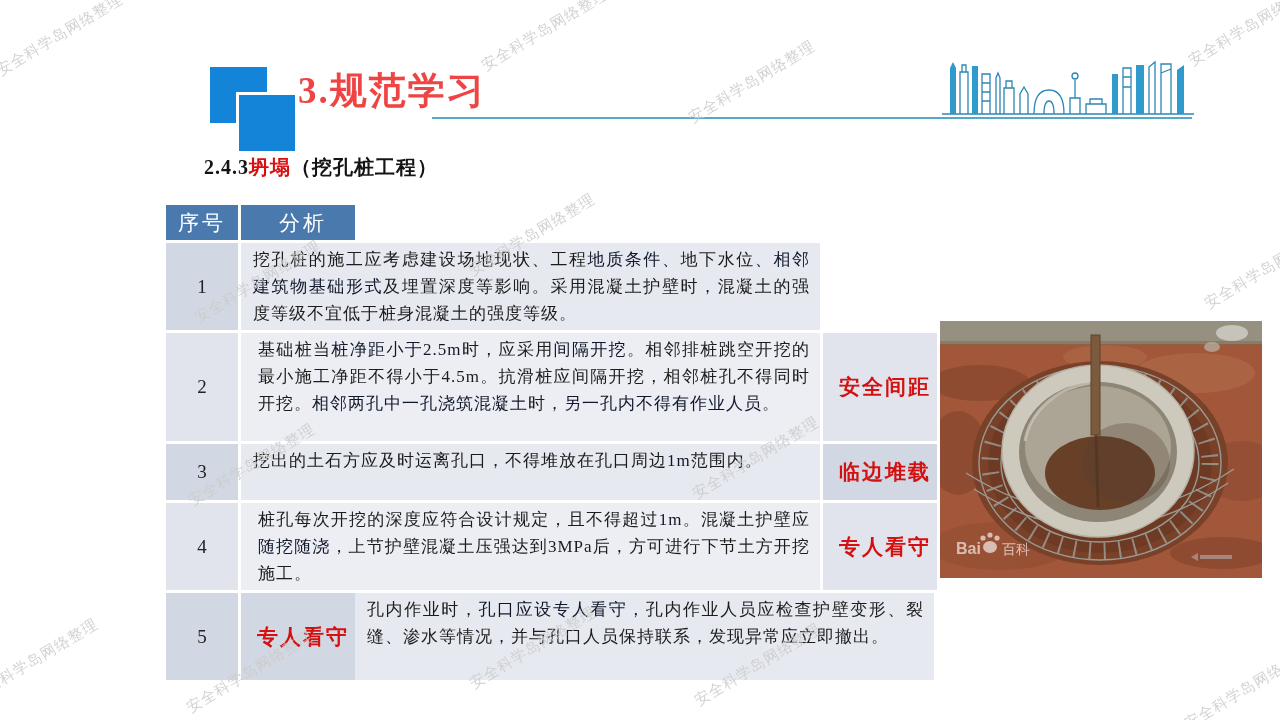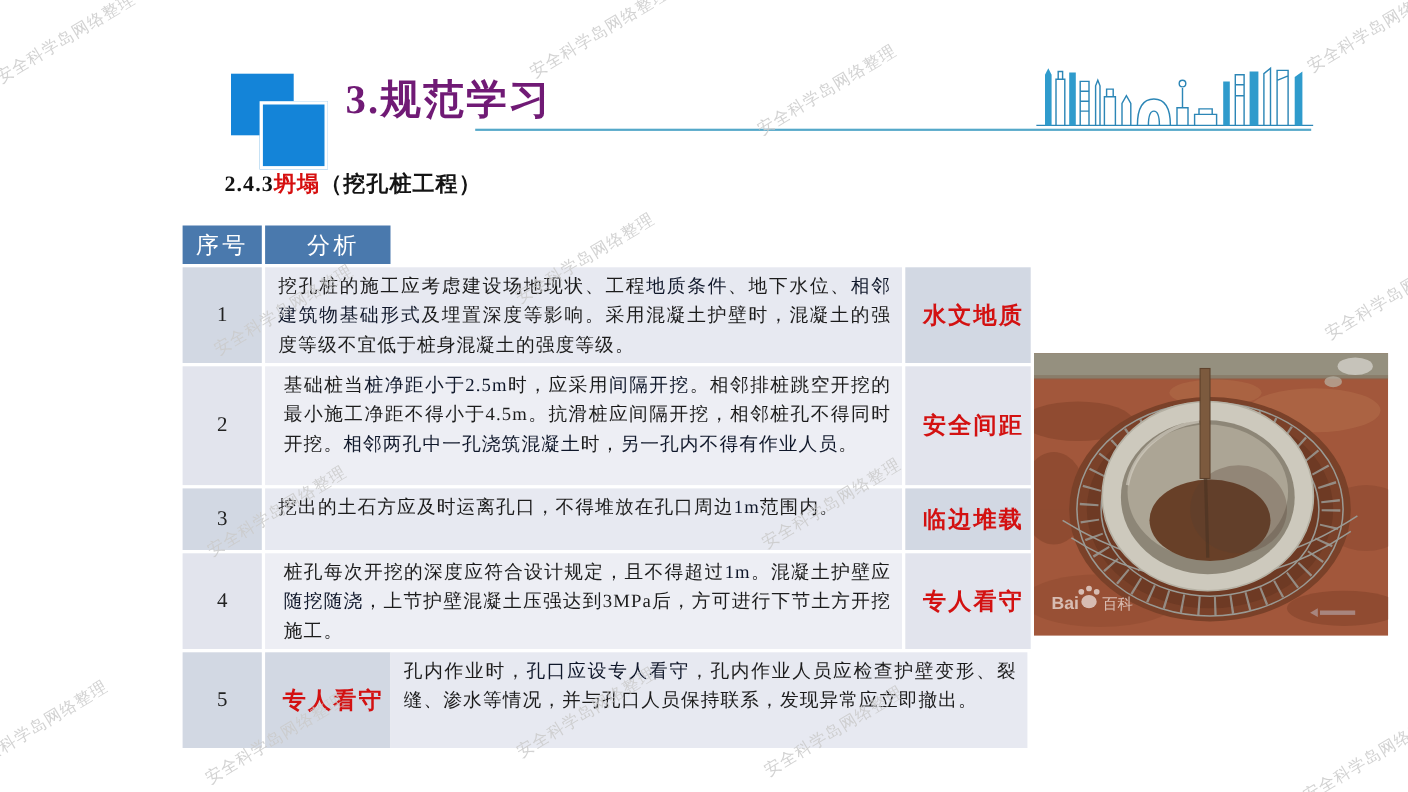--- a/index.html
+++ b/index.html
@@ -11,21 +11,21 @@
   .wm-layer{position:absolute;inset:0;pointer-events:none;z-index:40;}
   .wm{
     position:absolute;font-family:"Liberation Sans","DejaVu Sans",sans-serif;
     font-size:15px;color:#cbcbcb;opacity:.85;white-space:nowrap;
     transform:translate(-50%,-50%) rotate(-31deg);letter-spacing:1px;
   }
   
   .logo-back{position:absolute;left:210px;top:67px;width:57px;height:56px;background:#1484d8;z-index:3;}
   .logo-front{position:absolute;left:236px;top:92px;width:56px;height:56px;background:#1484d8;border:3px solid #ffffff;z-index:4;}
   .page-title{
-    position:absolute;left:314px;top:66px;font-size:37px;font-weight:bold;color:#701a75;
+    position:absolute;left:298px;top:66px;font-size:37px;font-weight:bold;color:#ef4444;
     letter-spacing:2px;z-index:3;
   }
   .title-underline{position:absolute;left:432px;top:117px;width:760px;height:2px;background:#55a8c9;z-index:2;}
   .skyline{position:absolute;left:942px;top:56px;width:252px;height:64px;z-index:3;}
   .subtitle{
     position:absolute;left:204px;top:154px;font-size:20px;font-weight:bold;color:#141414;
     letter-spacing:1px;z-index:3;
   }
   .subtitle .red{color:#d60f0f;}
   
@@ -104,21 +104,20 @@
 
   <div class="spec-table">
     <div class="trow thead">
       <div class="cell c-num">序号</div>
       <div class="cell c-analysis">分析</div>
     </div>
 
     <div class="trow data odd r1">
       <div class="cell c-num">1</div>
       <div class="cell c-content"><span>挖孔桩的施工应考虑建设场地现状、工程</span><span class="red">地质条件</span><span>、地下水位、</span><span class="red">相邻建筑物基础形式</span><span>及埋置深度等影响。采用混凝土护壁时，混凝土的强度等级不宜低于桩身混凝土的强度等级。</span></div>
-      <div class="cell c-analysis">水文地质</div>
     </div>
 
     <div class="trow data even r2">
       <div class="cell c-num">2</div>
       <div class="cell c-content"><span>基础桩当</span><span class="red">桩净距小于2.5m</span><span>时，应采用</span><span class="red">间隔开挖</span><span>。相邻排桩跳空开挖的最小施工净距不得小于4.5m。抗滑桩应间隔开挖，相邻桩孔不得同时开挖。</span><span class="red">相邻两孔中一孔浇筑混凝土</span><span>时，</span><span class="red">另一孔内不得有作业人员</span><span>。</span></div>
       <div class="cell c-analysis">安全间距</div>
     </div>
 
     <div class="trow data odd r3">
       <div class="cell c-num">3</div>

